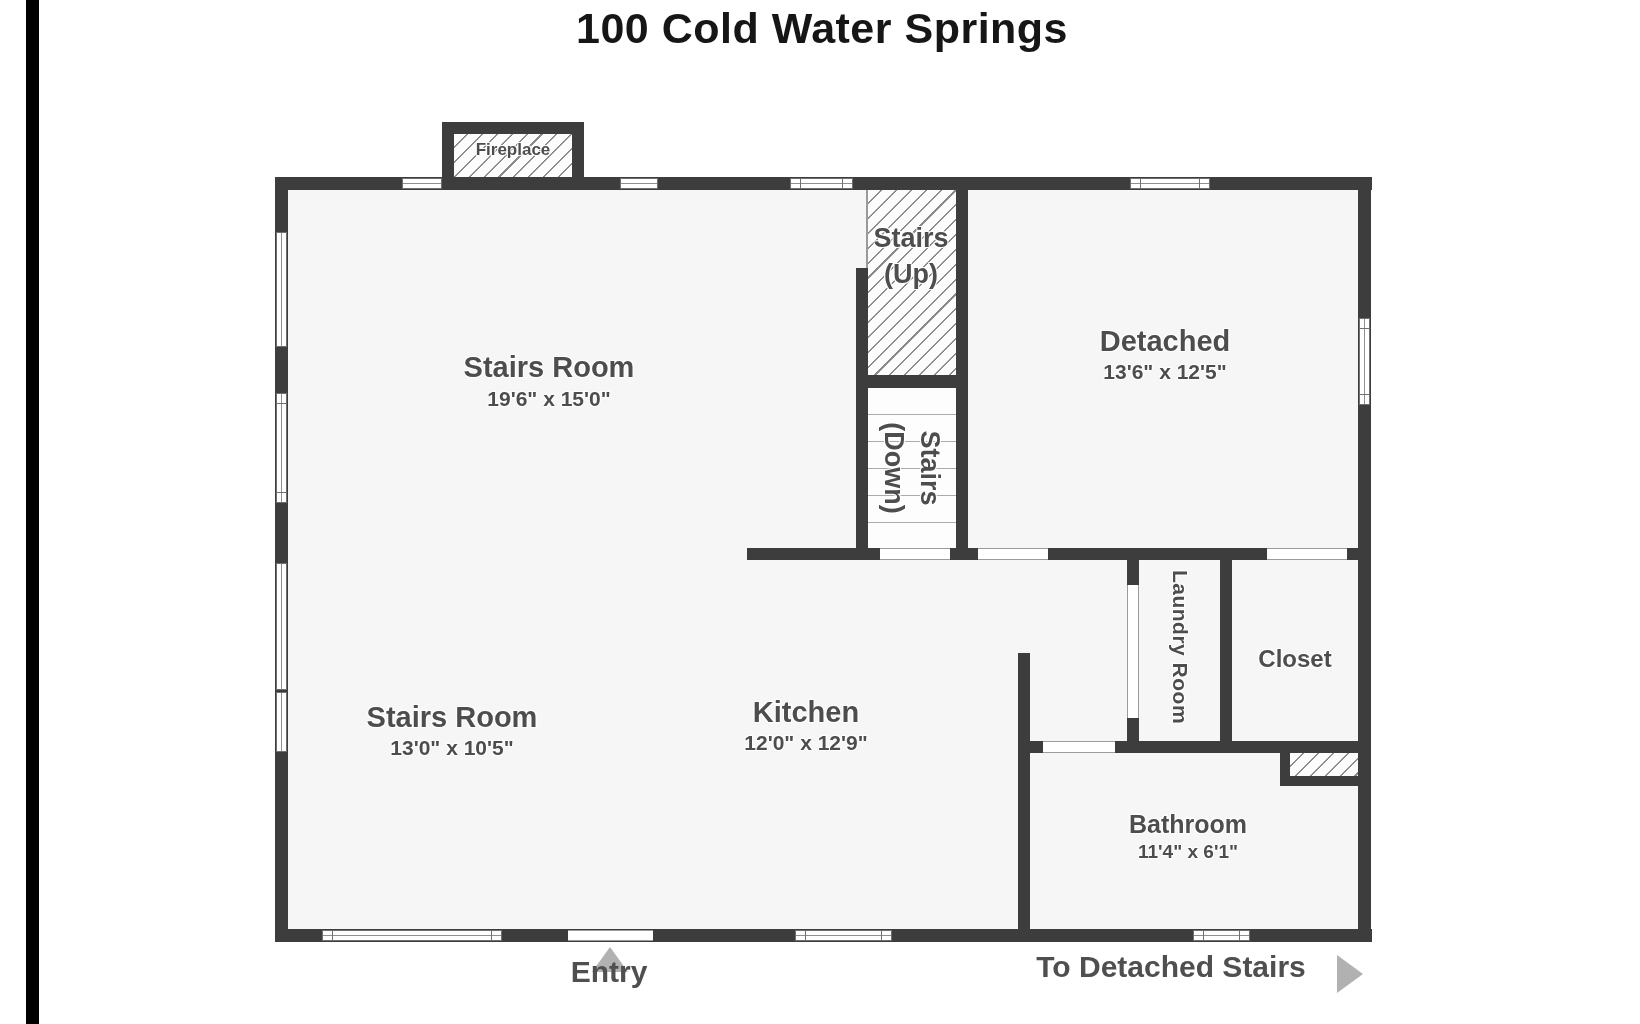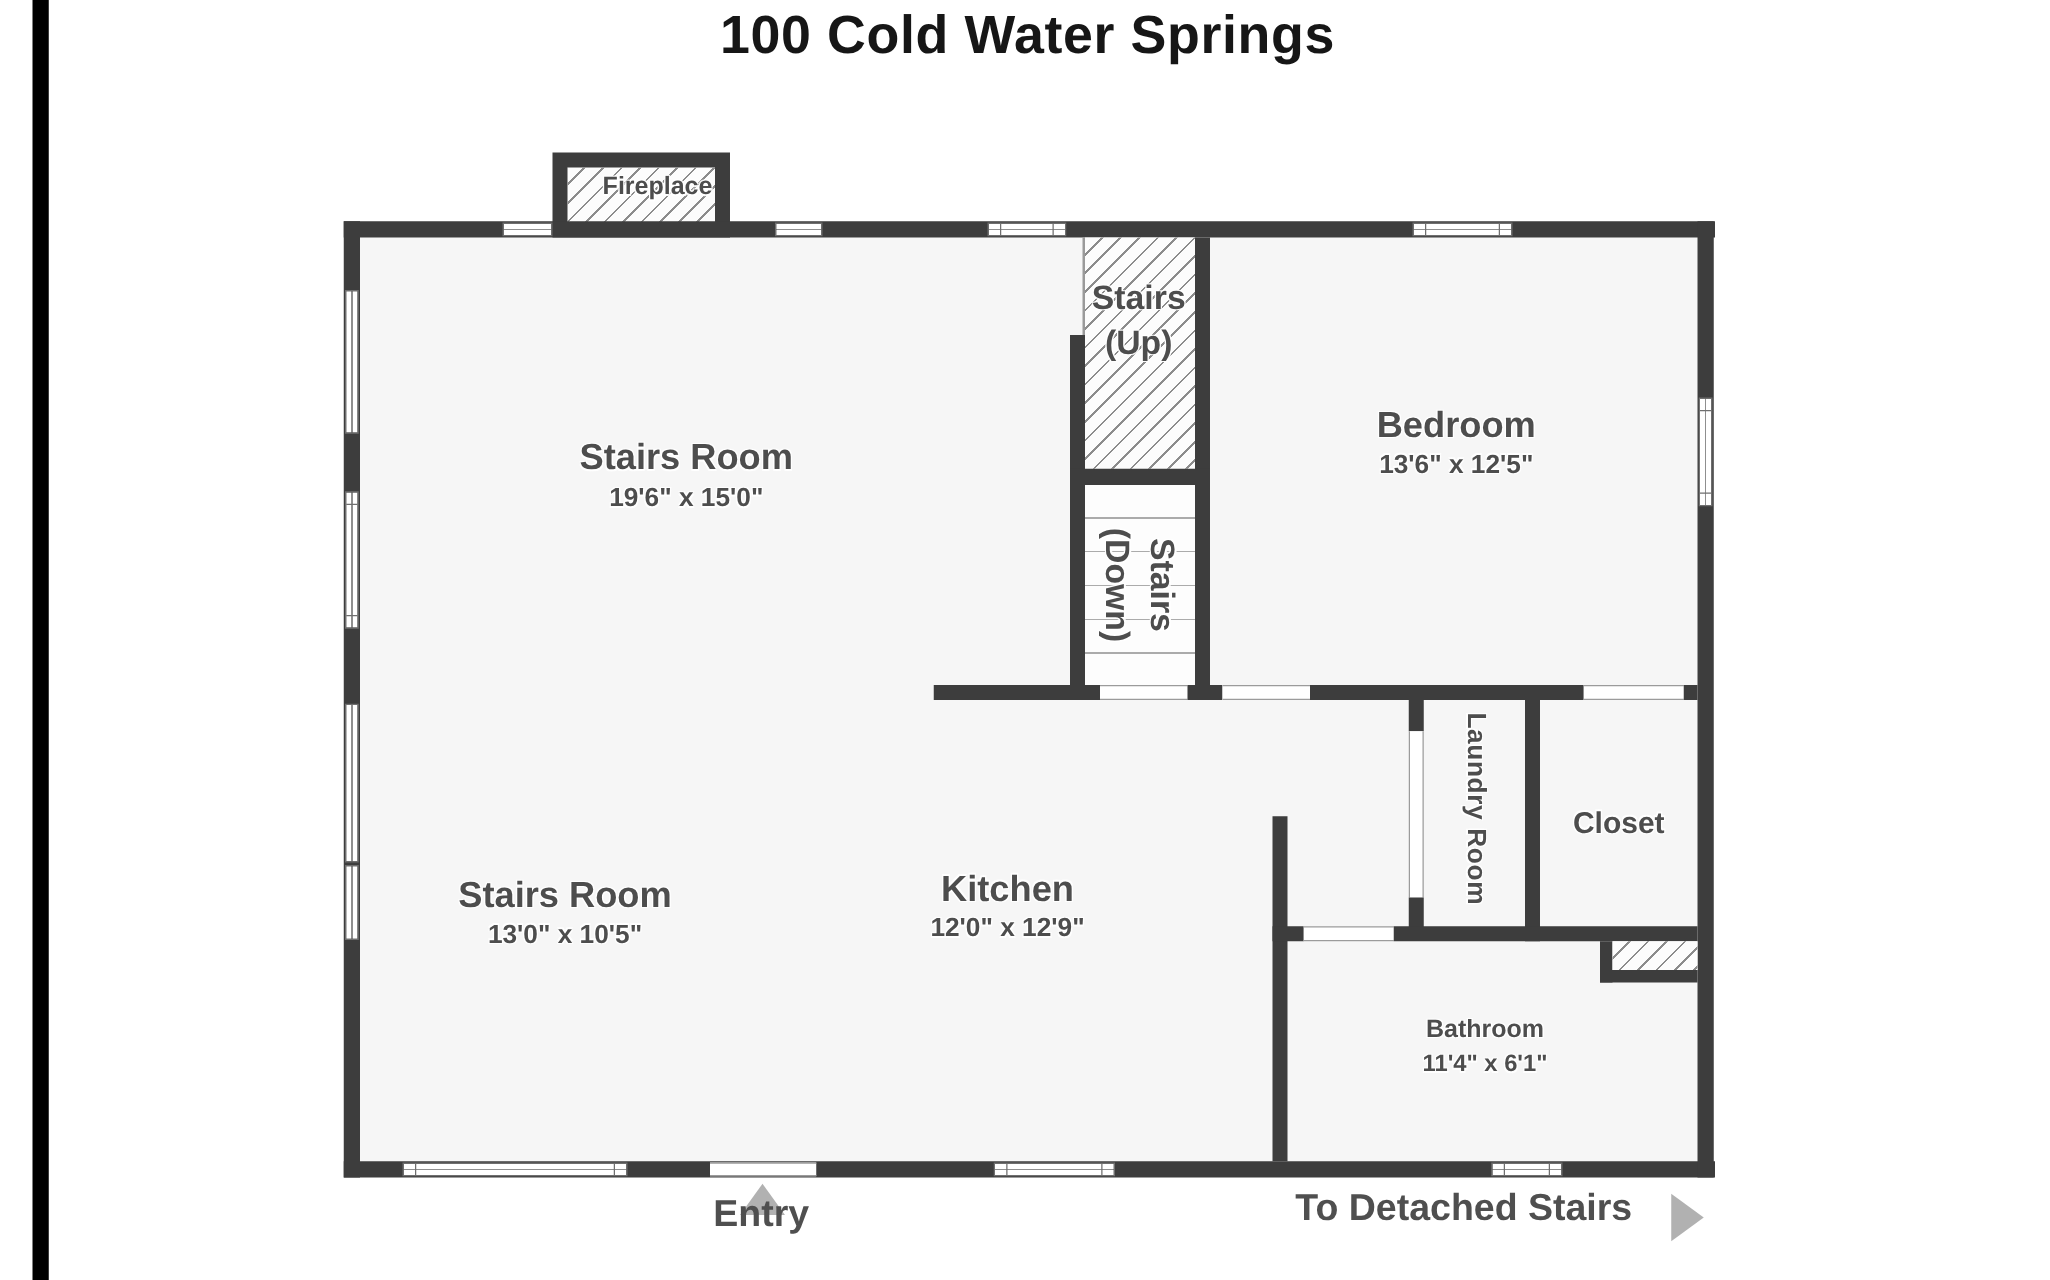--- a/index.html
+++ b/index.html
@@ -28,21 +28,21 @@
   .title{position:absolute;left:272px;top:4px;width:1100px;text-align:center;font-size:43px;
          font-weight:bold;color:#161616;letter-spacing:.5px;}
   .subtitle{position:absolute;left:272px;top:60px;width:1100px;text-align:center;font-size:26px;
          font-weight:bold;color:#1e1e1e;}
   .lbl{position:absolute;transform:translate(-50%,-50%);white-space:nowrap;font-weight:bold;
        color:var(--label-text,#4d4d4d);text-align:center;
        text-shadow:-1px -1px 0 rgba(255,255,255,.85),1px -1px 0 rgba(255,255,255,.85),
                    -1px 1px 0 rgba(255,255,255,.85),1px 1px 0 rgba(255,255,255,.85);}
   .room-name{font-size:29px;}
   .room-dims{font-size:21px;}
-  .fire-lbl{font-size:20px;margin-left:13px;}
+  .fire-lbl{font-size:17px;}
   .stairs-lbl{font-size:27px;line-height:36px;}
   .laundry-lbl{font-size:21px;letter-spacing:.5px;}
   .closet-lbl{font-size:24px;}
   .annot{font-size:30px;color:var(--annotation-text,#4f4f4f);text-shadow:none;}
   .rot90{transform:translate(-50%,-50%) rotate(90deg);}
   .arrow-up{position:absolute;width:0;height:0;border-left:18px solid transparent;
             border-right:18px solid transparent;border-bottom:25px solid var(--arrow,#b1b1b1);}
   .arrow-right{position:absolute;width:0;height:0;border-top:19px solid transparent;
             border-bottom:19px solid transparent;border-left:26px solid var(--arrow,#b1b1b1);}
 </style>
@@ -123,24 +123,24 @@
 
   <div class="lbl room-name" style="left:549px;top:367px;">Stairs Room</div>
   <div class="lbl room-dims" style="left:549px;top:399px;">19'6" x 15'0"</div>
 
   <div class="lbl room-name" style="left:452px;top:717px;">Stairs Room</div>
   <div class="lbl room-dims" style="left:452px;top:748px;">13'0" x 10'5"</div>
 
   <div class="lbl room-name" style="left:806px;top:712px;">Kitchen</div>
   <div class="lbl room-dims" style="left:806px;top:743px;">12'0" x 12'9"</div>
 
-  <div class="lbl room-name" style="left:1165px;top:341px;">Bedroom</div>
+  <div class="lbl room-name" style="left:1165px;top:341px;">Detached</div>
   <div class="lbl room-dims" style="left:1165px;top:372px;">13'6" x 12'5"</div>
 
-  <div class="lbl room-name" style="left:1188px;top:824px;font-size:20px;">Bathroom</div>
+  <div class="lbl room-name" style="left:1188px;top:824px;font-size:25px;">Bathroom</div>
   <div class="lbl room-dims" style="left:1188px;top:852px;font-size:19px;">11'4" x 6'1"</div>
 
   <div class="lbl closet-lbl" style="left:1295px;top:659px;">Closet</div>
   <div class="lbl laundry-lbl rot90" style="left:1180px;top:647px;">Laundry Room</div>
 
   <div class="arrow-up" style="left:592px;top:947px;"></div>
   <div class="lbl annot" style="left:609px;top:972px;">Entry</div>
 
   <div class="lbl annot" style="left:1171px;top:967px;">To Detached Stairs</div>
   <div class="arrow-right" style="left:1337px;top:955px;"></div>

